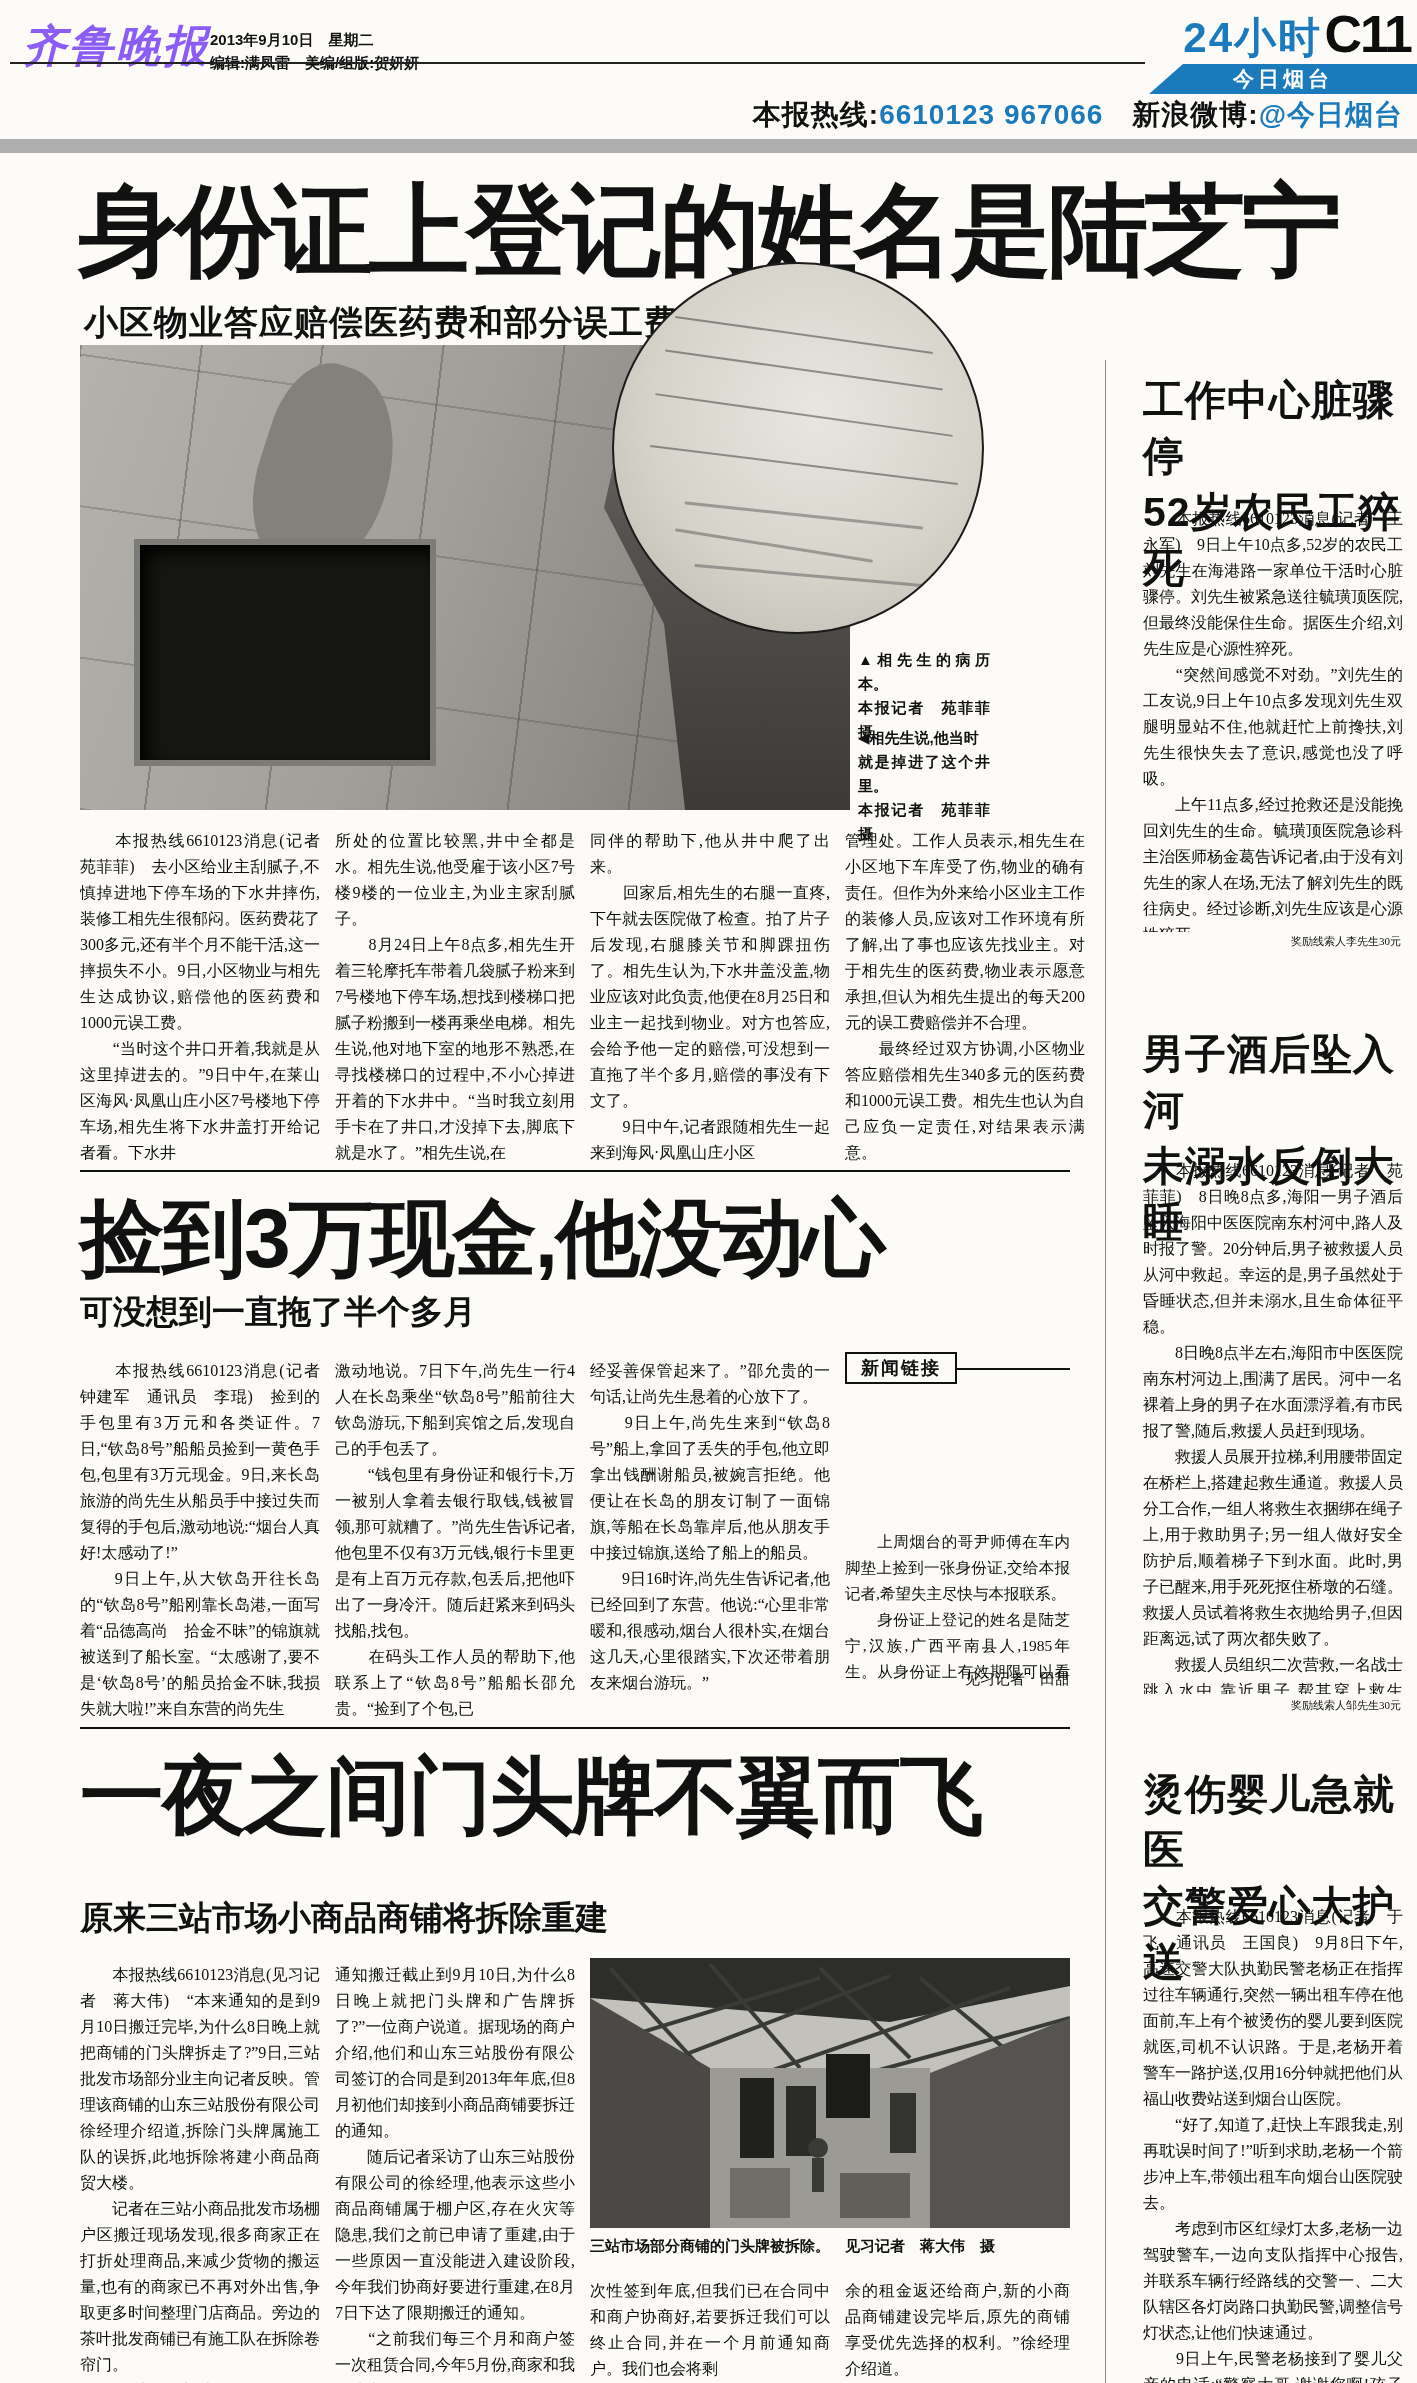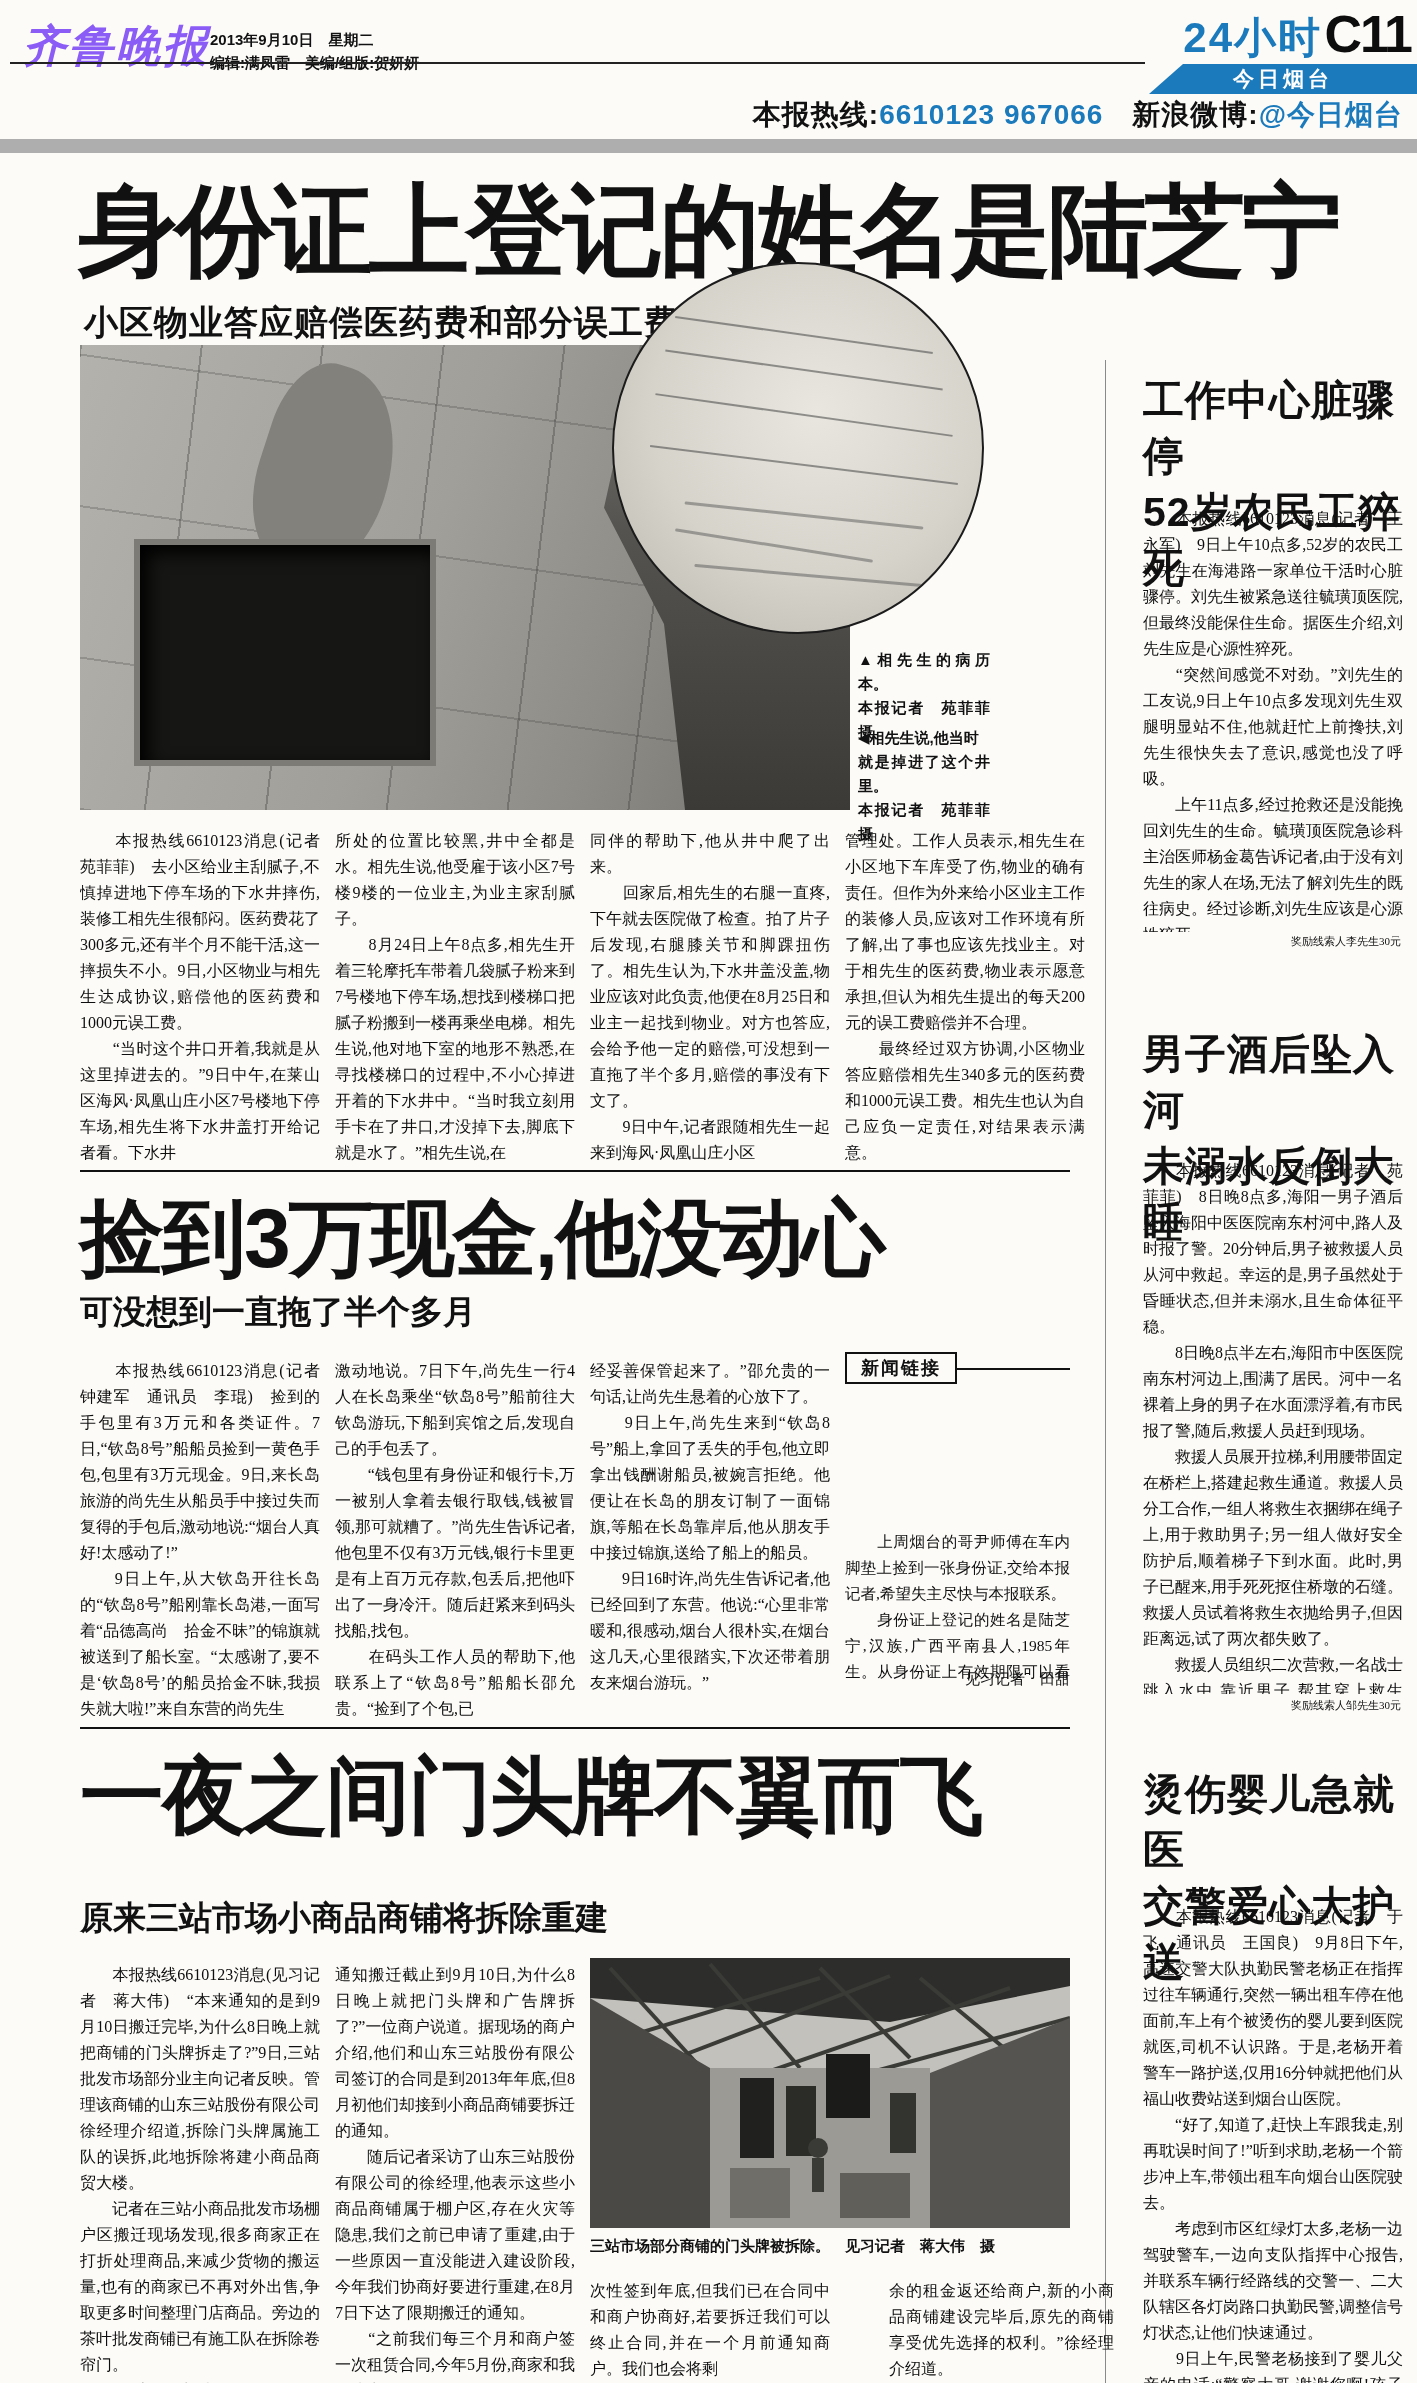--- a/index.html
+++ b/index.html
@@ -166,21 +166,21 @@
     <rect x="300" y="135" width="26" height="60" fill="#33332f"></rect>
     <rect x="140" y="210" width="60" height="50" fill="#6f6e69"></rect>
     <rect x="250" y="215" width="70" height="45" fill="#605f5a"></rect>
     <circle cx="228" cy="190" r="10" fill="#3a3a37"></circle>
     <rect x="222" y="200" width="12" height="34" fill="#3a3a37"></rect>
   </svg>
 </div>
 <div class="abs caption" style="left:590px;top:2234px;width:480px;white-space:nowrap;">三站市场部分商铺的门头牌被拆除。　见习记者　蒋大伟　摄</div>
 
 <div class="abs bodytext" style="left:590px;top:2278px;width:240px;height:105px;">次性签到年底,但我们已在合同中和商户协商好,若要拆迁我们可以终止合同,并在一个月前通知商户。我们也会将剩</div>
-<div class="abs bodytext" style="left:845px;top:2278px;width:225px;height:105px;margin-left:44px;">余的租金返还给商户,新的小商品商铺建设完毕后,原先的商铺享受优先选择的权利。”徐经理介绍道。</div>
+<div class="abs bodytext" style="left:845px;top:2278px;width:225px;height:105px;">余的租金返还给商户,新的小商品商铺建设完毕后,原先的商铺享受优先选择的权利。”徐经理介绍道。</div>
 
 <div class="abs side-hl" style="top:372px;">工作中心脏骤停
 52岁农民工猝死</div>
 <div class="abs bodytext side-body" style="top:506px;height:426px;">　　本报热线6610123消息(记者　王永军)　9日上午10点多,52岁的农民工刘先生在海港路一家单位干活时心脏骤停。刘先生被紧急送往毓璜顶医院,但最终没能保住生命。据医生介绍,刘先生应是心源性猝死。
 　　“突然间感觉不对劲。”刘先生的工友说,9日上午10点多发现刘先生双腿明显站不住,他就赶忙上前搀扶,刘先生很快失去了意识,感觉也没了呼吸。
 　　上午11点多,经过抢救还是没能挽回刘先生的生命。毓璜顶医院急诊科主治医师杨金葛告诉记者,由于没有刘先生的家人在场,无法了解刘先生的既往病史。经过诊断,刘先生应该是心源性猝死。
 　　杨金葛告诉记者,有时鉴于急救需要,市民如果自行送医,可对病人胸外按压,促进血液循环,同时保持患者头部后仰,开放呼吸道。</div>
 <div class="abs reward" style="left:1143px;top:934px;">奖励线索人李先生30元</div>
 
 <div class="abs side-hl" style="top:1026px;">男子酒后坠入河

